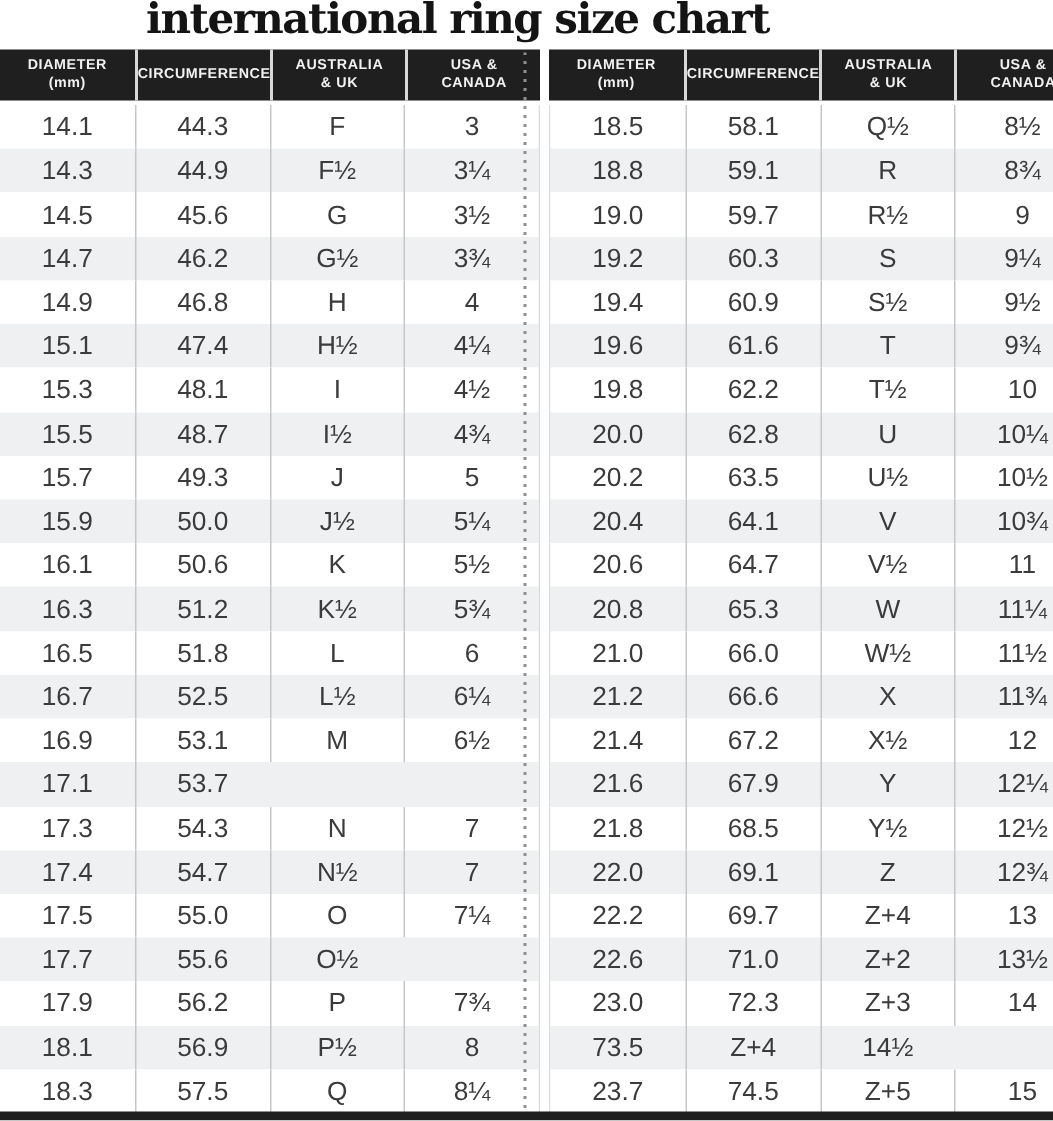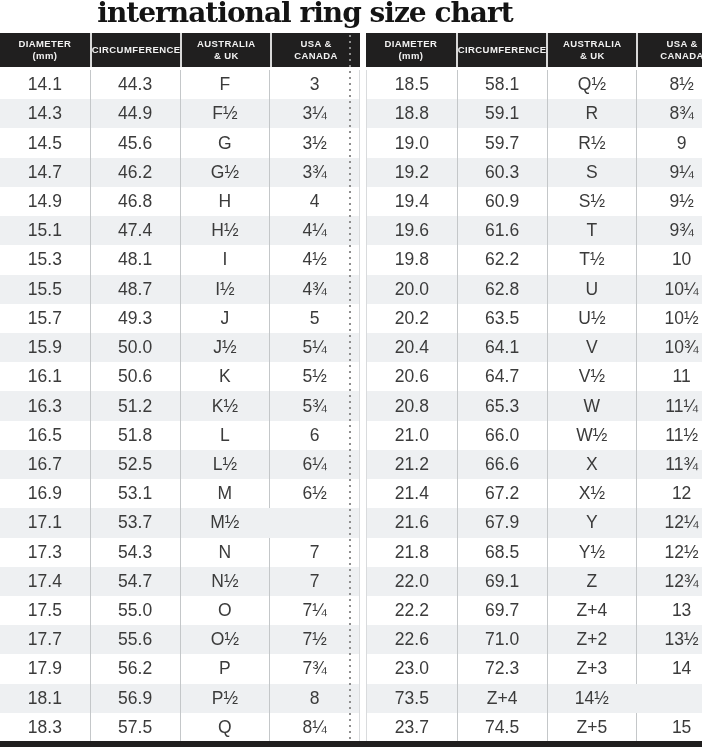--- a/index.html
+++ b/index.html
@@ -228,21 +228,20 @@
           </div>
           <div class="row">
             <div class="cell">16.9</div>
             <div class="cell">53.1</div>
             <div class="cell">M</div>
             <div class="cell">6½</div>
           </div>
           <div class="row">
             <div class="cell">17.1</div>
             <div class="cell">53.7</div>
-            <div class="cell">M½</div>
           </div>
           <div class="row">
             <div class="cell">17.3</div>
             <div class="cell">54.3</div>
             <div class="cell">N</div>
             <div class="cell">7</div>
           </div>
           <div class="row">
             <div class="cell">17.4</div>
             <div class="cell">54.7</div>
@@ -252,21 +251,20 @@
           <div class="row">
             <div class="cell">17.5</div>
             <div class="cell">55.0</div>
             <div class="cell">O</div>
             <div class="cell">7¼</div>
           </div>
           <div class="row">
             <div class="cell">17.7</div>
             <div class="cell">55.6</div>
             <div class="cell">O½</div>
-            <div class="cell">7½</div>
           </div>
           <div class="row">
             <div class="cell">17.9</div>
             <div class="cell">56.2</div>
             <div class="cell">P</div>
             <div class="cell">7¾</div>
           </div>
           <div class="row">
             <div class="cell">18.1</div>
             <div class="cell">56.9</div>

